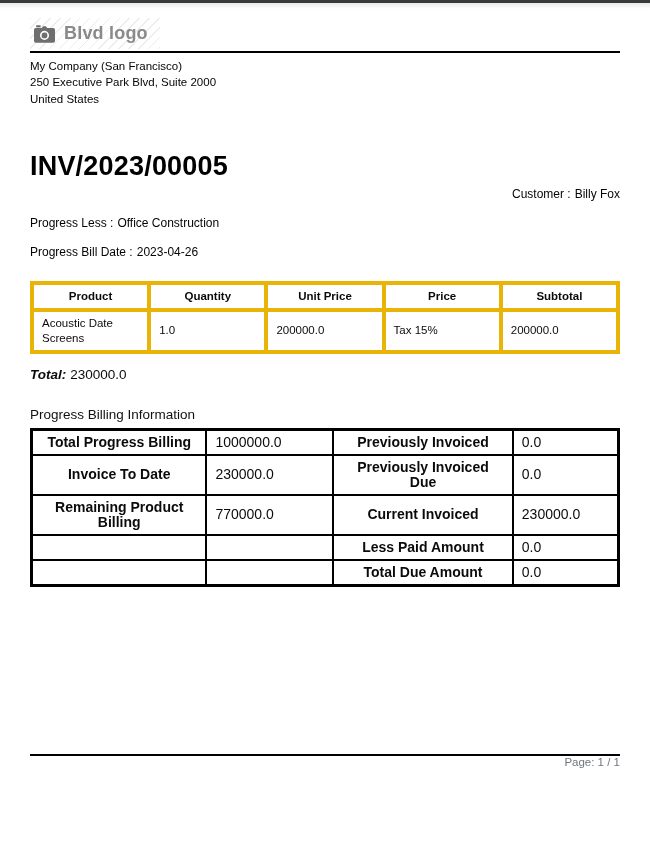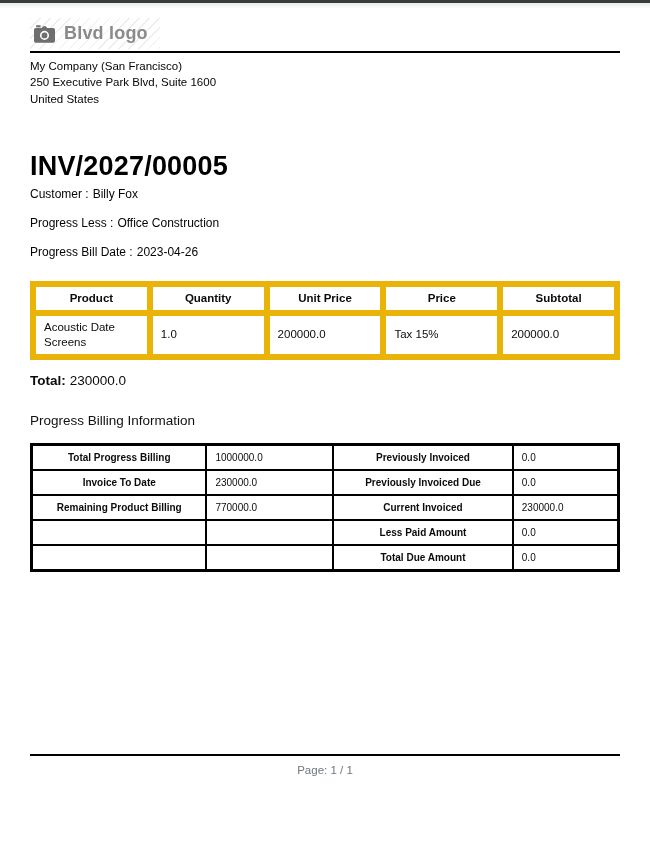--- a/index.html
+++ b/index.html
@@ -25,46 +25,46 @@
   }
   .logo-text { font-size: 18px; font-weight: bold; color: #8a8a8a; letter-spacing: 0.2px; }
   .header-rule { border-bottom: 2px solid #000; margin-top: 2px; }
 
   .address { margin-top: 5px; font-size: 11.5px; line-height: 16.3px; color: #050505; }
 
   
   .invoice-title { margin-top: 44px; font-size: 27px; font-weight: bold; line-height: 30px; letter-spacing: 0.2px; color: #000; }
   .meta-line { font-size: 12px; line-height: 14px; color: #050505; }
   .meta-line .label { margin-right: 4px; }
-  .ml-1 { margin-top: 6px; }
+  .ml-1 { margin-top: 6px; text-align: right; }
   .ml-2 { margin-top: 15px; }
   .ml-3 { margin-top: 15px; }
 
   
   table { border-collapse: collapse; width: 100%; table-layout: fixed; }
   .line-items { margin-top: 22px; font-size: 11.5px; }
-  .line-items th, .line-items td { border: 6px solid #eab308; padding: 4px 8px; line-height: 15px; }
+  .line-items th, .line-items td { border: 4px solid #eab308; padding: 4px 8px; line-height: 15px; }
   .line-items th { font-weight: bold; text-align: center; color: #0b0b0b; }
   .line-items td { text-align: left; }
 
   .total-line { margin-top: 13px; font-size: 13.5px; line-height: 16px; }
-  .total-line .label { font-weight: bold; margin-right: 4px; }
+  .total-line .label { font-weight: bold; margin-right: 4px; font-style: italic; }
 
   
   .section-heading { margin-top: 24px; font-size: 13.5px; line-height: 15px; color: #111; }
-  .progress-table { margin-top: 15px; font-size: 10px; border: 3px solid #000; padding-left: 20px; }
+  .progress-table { margin-top: 6px; font-size: 14px; border: 3px solid #000; padding-left: 20px; }
   .progress-table td { border: 2px solid #000; padding: 4px 8px; line-height: 15px; }
   .progress-table td.plabel { font-weight: bold; text-align: center; }
   .progress-table td.pvalue { text-align: left; }
   .col-l1 { width: 29.8%; } .col-v1 { width: 21.6%; }
   .col-l2 { width: 30.6%; } .col-v2 { width: 18%; }
 
   
   .footer { position: absolute; left: 30px; right: 30px; top: 754px; border-top: 2px solid #000; }
-  .footer .page { text-align: center; margin-top: 8px; color: #6f7780; font-size: 11.5px; }
+  .footer .page { text-align: right; margin-top: 0; color: #6f7780; font-size: 11.5px; }
 </style>
 </head>
 <body>
 
 <div class="top-edge"></div>
 <div class="top-fade"></div>
 
 <div class="content">
 
   <div class="logo-row">
@@ -76,25 +76,25 @@
           <circle cx="12" cy="11.6" r="3.3" fill="#6e6e6e"></circle>
         </svg>
       </span>
       <span class="logo-text">Blvd logo</span>
     </div>
   </div>
   <div class="header-rule"></div>
 
   <div class="address">
     <div>My Company (San Francisco)</div>
-    <div>250 Executive Park Blvd, Suite 1600</div>
+    <div>250 Executive Park Blvd, Suite 2000</div>
     <div>United States</div>
   </div>
 
-  <div class="invoice-title">INV/2027/00005</div>
+  <div class="invoice-title">INV/2023/00005</div>
 
   <div class="meta-line ml-1">
     <span class="label">Customer :</span><span>Billy Fox</span>
   </div>
   <div class="meta-line ml-2">
     <span class="label">Progress Less :</span><span>Office Construction</span>
   </div>
   <div class="meta-line ml-3">
     <span class="label">Progress Bill Date :</span><span>2023-04-26</span>
   </div>

